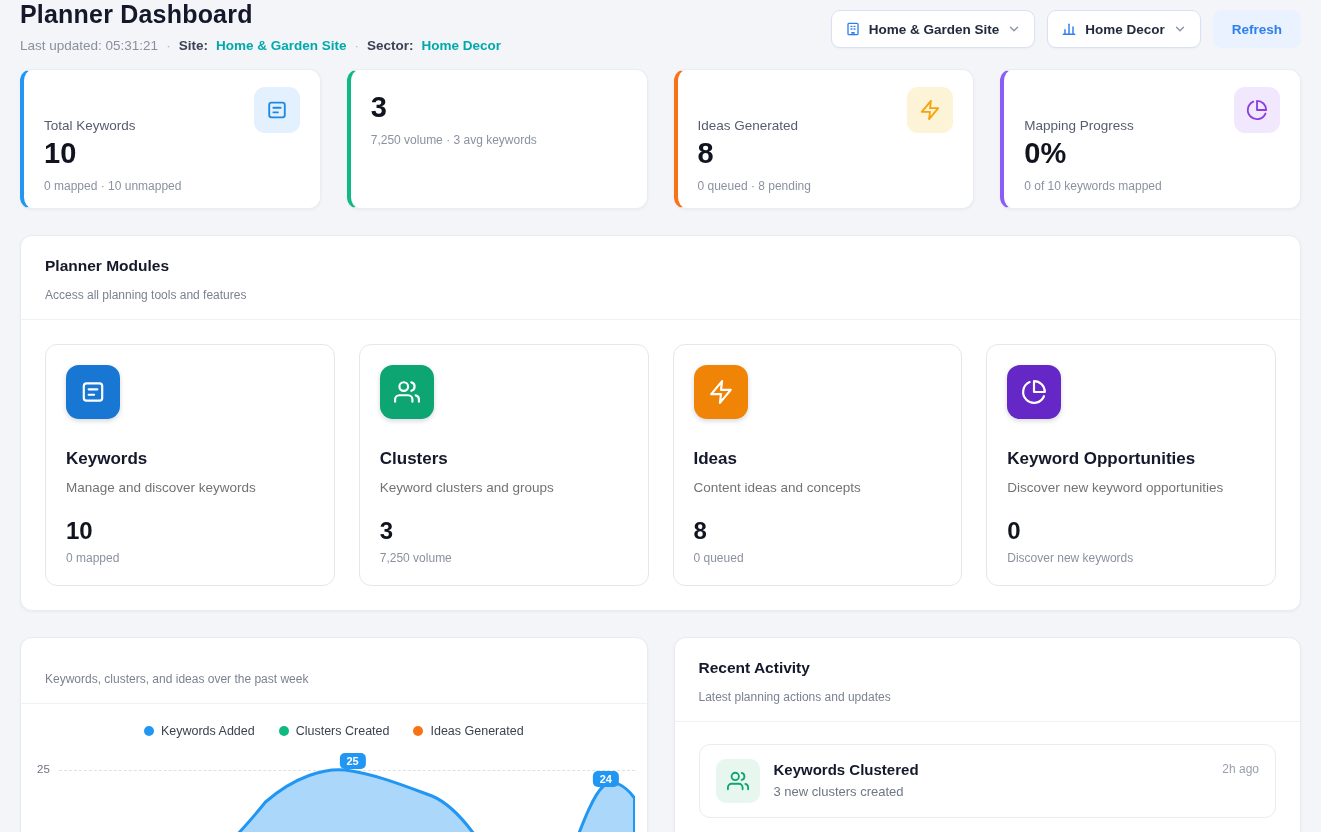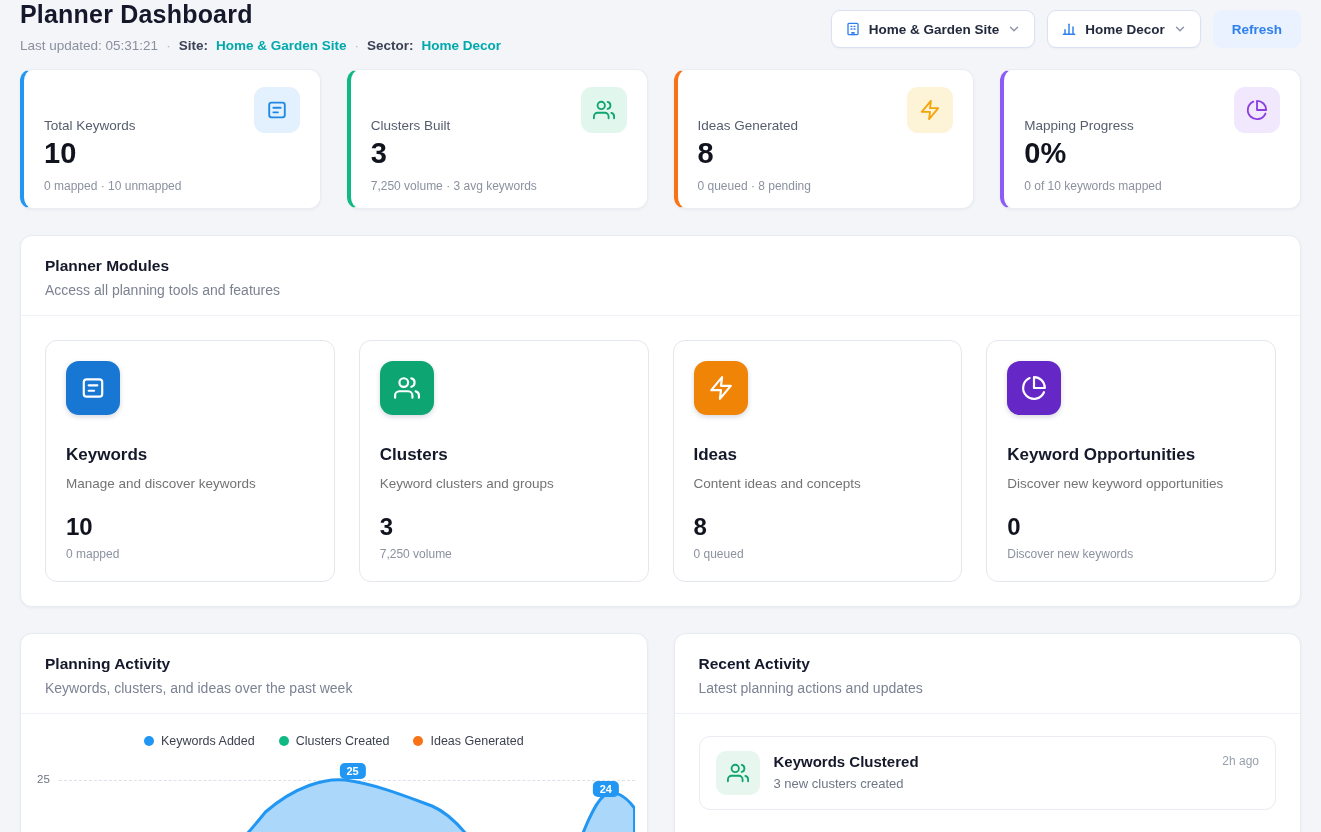--- a/index.html
+++ b/index.html
@@ -56,21 +56,21 @@
   .stat-value { font-size: 29px; font-weight: bold; color: #11141f; margin-top: 4px; }
   .stat-detail { font-size: 12px; color: #8b919f; margin-top: 9px; }
 
   
   .panel {
     background: #fff; border: 1px solid #e8ebf1; border-radius: 12px;
     box-shadow: 0 1px 3px rgba(25,39,80,.05); margin-top: 26px;
   }
   .panel-head { padding: 21px 24px 17px; border-bottom: 1px solid #eef1f5; }
   .panel-title { font-size: 15.5px; font-weight: bold; color: #14182a; }
-  .panel-sub { font-size: 14px; color: #7b8292; margin-top: 7px; }
+  .panel-sub { font-size: 12px; color: #7b8292; margin-top: 13px; }
   .modules-body { padding: 24px; display: grid; grid-template-columns: repeat(4, 1fr); gap: 24px; }
   .module-card {
     border: 1px solid #e3e7ee; border-radius: 12px; padding: 20px; background: #fff;
     min-height: 236px; cursor: pointer;
   }
   .module-icon { width: 54px; height: 54px; border-radius: 13px; display: flex; align-items: center; justify-content: center; color: #fff;
     box-shadow: 0 2px 5px rgba(25,39,80,.18); }
   .module-icon svg { width: 26px; height: 26px; }
   .mi-blue   { background: #1877d2; }
   .mi-green  { background: #0da572; }
@@ -178,31 +178,20 @@
               <line x1="8" y1="9.5" x2="16" y2="9.5"></line>
               <line x1="8" y1="14.5" x2="13" y2="14.5"></line>
             </svg>
         </div>
       </div>
       <div class="stat-value">10</div>
       <div class="stat-detail">0 mapped · 10 unmapped</div>
     </div>
 
     <div class="stat-card a-green">
-      <div class="stat-top">
-        <div class="stat-label">Clusters Built</div>
-        <div class="stat-icon ib-green">
-          <svg viewBox="0 0 24 24" fill="none" stroke="currentColor" stroke-width="2" stroke-linecap="round" stroke-linejoin="round">
-              <path d="M17 21v-2a4 4 0 0 0-4-4H5a4 4 0 0 0-4 4v2"></path>
-              <circle cx="9" cy="7" r="4"></circle>
-              <path d="M23 21v-2a4 4 0 0 0-3-3.87"></path>
-              <path d="M16 3.13a4 4 0 0 1 0 7.75"></path>
-            </svg>
-        </div>
-      </div>
       <div class="stat-value">3</div>
       <div class="stat-detail">7,250 volume · 3 avg keywords</div>
     </div>
 
     <div class="stat-card a-orange">
       <div class="stat-top">
         <div class="stat-label">Ideas Generated</div>
         <div class="stat-icon ib-amber">
           <svg viewBox="0 0 24 24" fill="none" stroke="currentColor" stroke-width="2" stroke-linejoin="round">
               <polygon points="13 2 3 14 12 14 11 22 21 10 12 10 13 2"></polygon>
@@ -288,21 +277,20 @@
         <div class="module-value">0</div>
         <div class="module-detail">Discover new keywords</div>
       </div>
     </div>
   </div>
 
   <div class="bottom-row">
 
     <div class="bottom-card">
       <div class="panel-head">
-        <div class="panel-title">Planning Activity</div>
         <div class="panel-sub">Keywords, clusters, and ideas over the past week</div>
       </div>
       <div class="legend">
         <div class="legend-item">
           <span class="dot dot-blue"></span>
           <span>Keywords Added</span>
         </div>
         <div class="legend-item">
           <span class="dot dot-green"></span>
           <span>Clusters Created</span>

